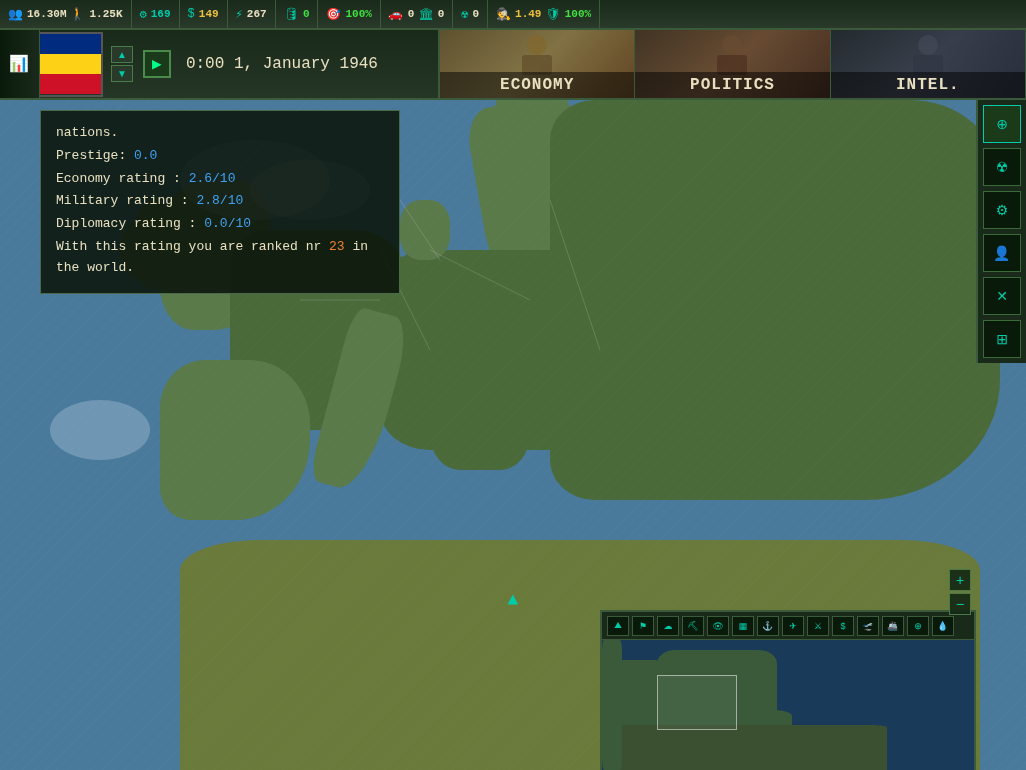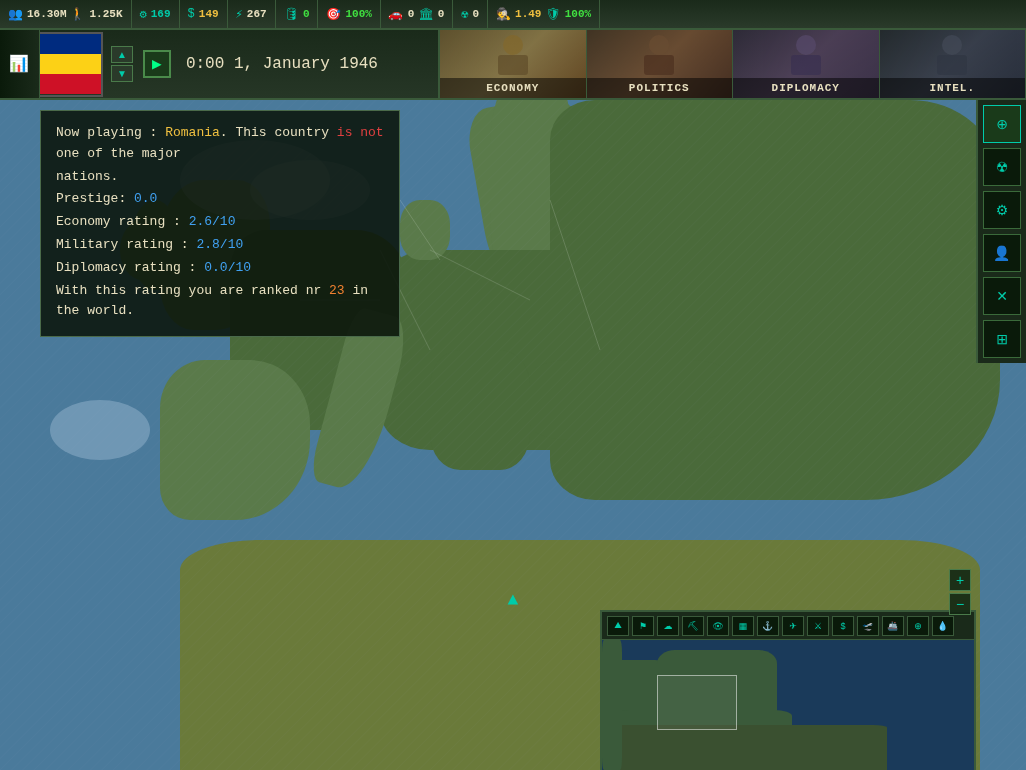--- a/index.html
+++ b/index.html
@@ -168,21 +168,21 @@
     .tab-bg.armaments { background: linear-gradient(135deg, #4a3020, #8a5530, #c44020); }
     .tab-bg.tech { background: linear-gradient(135deg, #3a4a6a, #5a7aaa, #3a5a8a); }
     .tab-bg.politics { background: linear-gradient(135deg, #5a3a2a, #9a6040, #5a2a20); }
     .tab-bg.diplomacy { background: linear-gradient(135deg, #3a2a4a, #6a4a7a, #4a3060); }
     .tab-bg.intel { background: linear-gradient(135deg, #2a2a3a, #4a4a6a, #2a2a4a); }
 
     .tab-label {
       position: relative;
       z-index: 2;
       color: #e8e0c0;
-      font-size: 11px;
+      font-size: 16px;
       font-weight: bold;
       text-align: center;
       padding: 4px 10px;
       background: rgba(0,0,0,0.5);
       width: 100%;
       letter-spacing: 1px;
     }
 
     
     #info-panel {
@@ -510,47 +510,33 @@
       <div class="tab-portrait">
         <svg width="50" height="45" xmlns="http://www.w3.org/2000/svg">
           <circle cx="25" cy="15" r="10" fill="#9a6040" opacity="0.8"></circle>
           <rect x="10" y="25" width="30" height="20" fill="#6a3020" rx="3" opacity="0.7"></rect>
         </svg>
       </div>
     </div>
     <div class="tab-label">POLITICS</div>
   </div>
   <div class="menu-tab">
-    <div class="tab-bg diplomacy">
-      <div class="tab-portrait">
-        <svg width="50" height="45" xmlns="http://www.w3.org/2000/svg">
-          <circle cx="25" cy="15" r="10" fill="#7a5a9a" opacity="0.8"></circle>
-          <rect x="10" y="25" width="30" height="20" fill="#4a3070" rx="3" opacity="0.7"></rect>
-        </svg>
-      </div>
-    </div>
-    <div class="tab-label">DIPLOMACY</div>
-  </div>
-  <div class="menu-tab">
     <div class="tab-bg intel">
       <div class="tab-portrait">
         <svg width="50" height="45" xmlns="http://www.w3.org/2000/svg">
           <circle cx="25" cy="15" r="10" fill="#5a5a7a" opacity="0.8"></circle>
           <rect x="10" y="25" width="30" height="20" fill="#3a3a5a" rx="3" opacity="0.7"></rect>
         </svg>
       </div>
     </div>
     <div class="tab-label">INTEL.</div>
   </div>
 </div>
 
 <div id="info-panel">
-  <div class="info-line">
-    <span>Now playing : </span><span class="info-highlight">Romania</span><span>. This country </span><span class="info-bad">is not</span><span> one of the major</span>
-  </div>
   <div class="info-line">
     <span>nations.</span>
   </div>
   <div class="info-line">
     <span>Prestige: </span><span class="info-good">0.0</span>
   </div>
   <div class="info-line">
     <span>Economy rating : </span><span class="info-good">2.6/10</span>
   </div>
   <div class="info-line">

